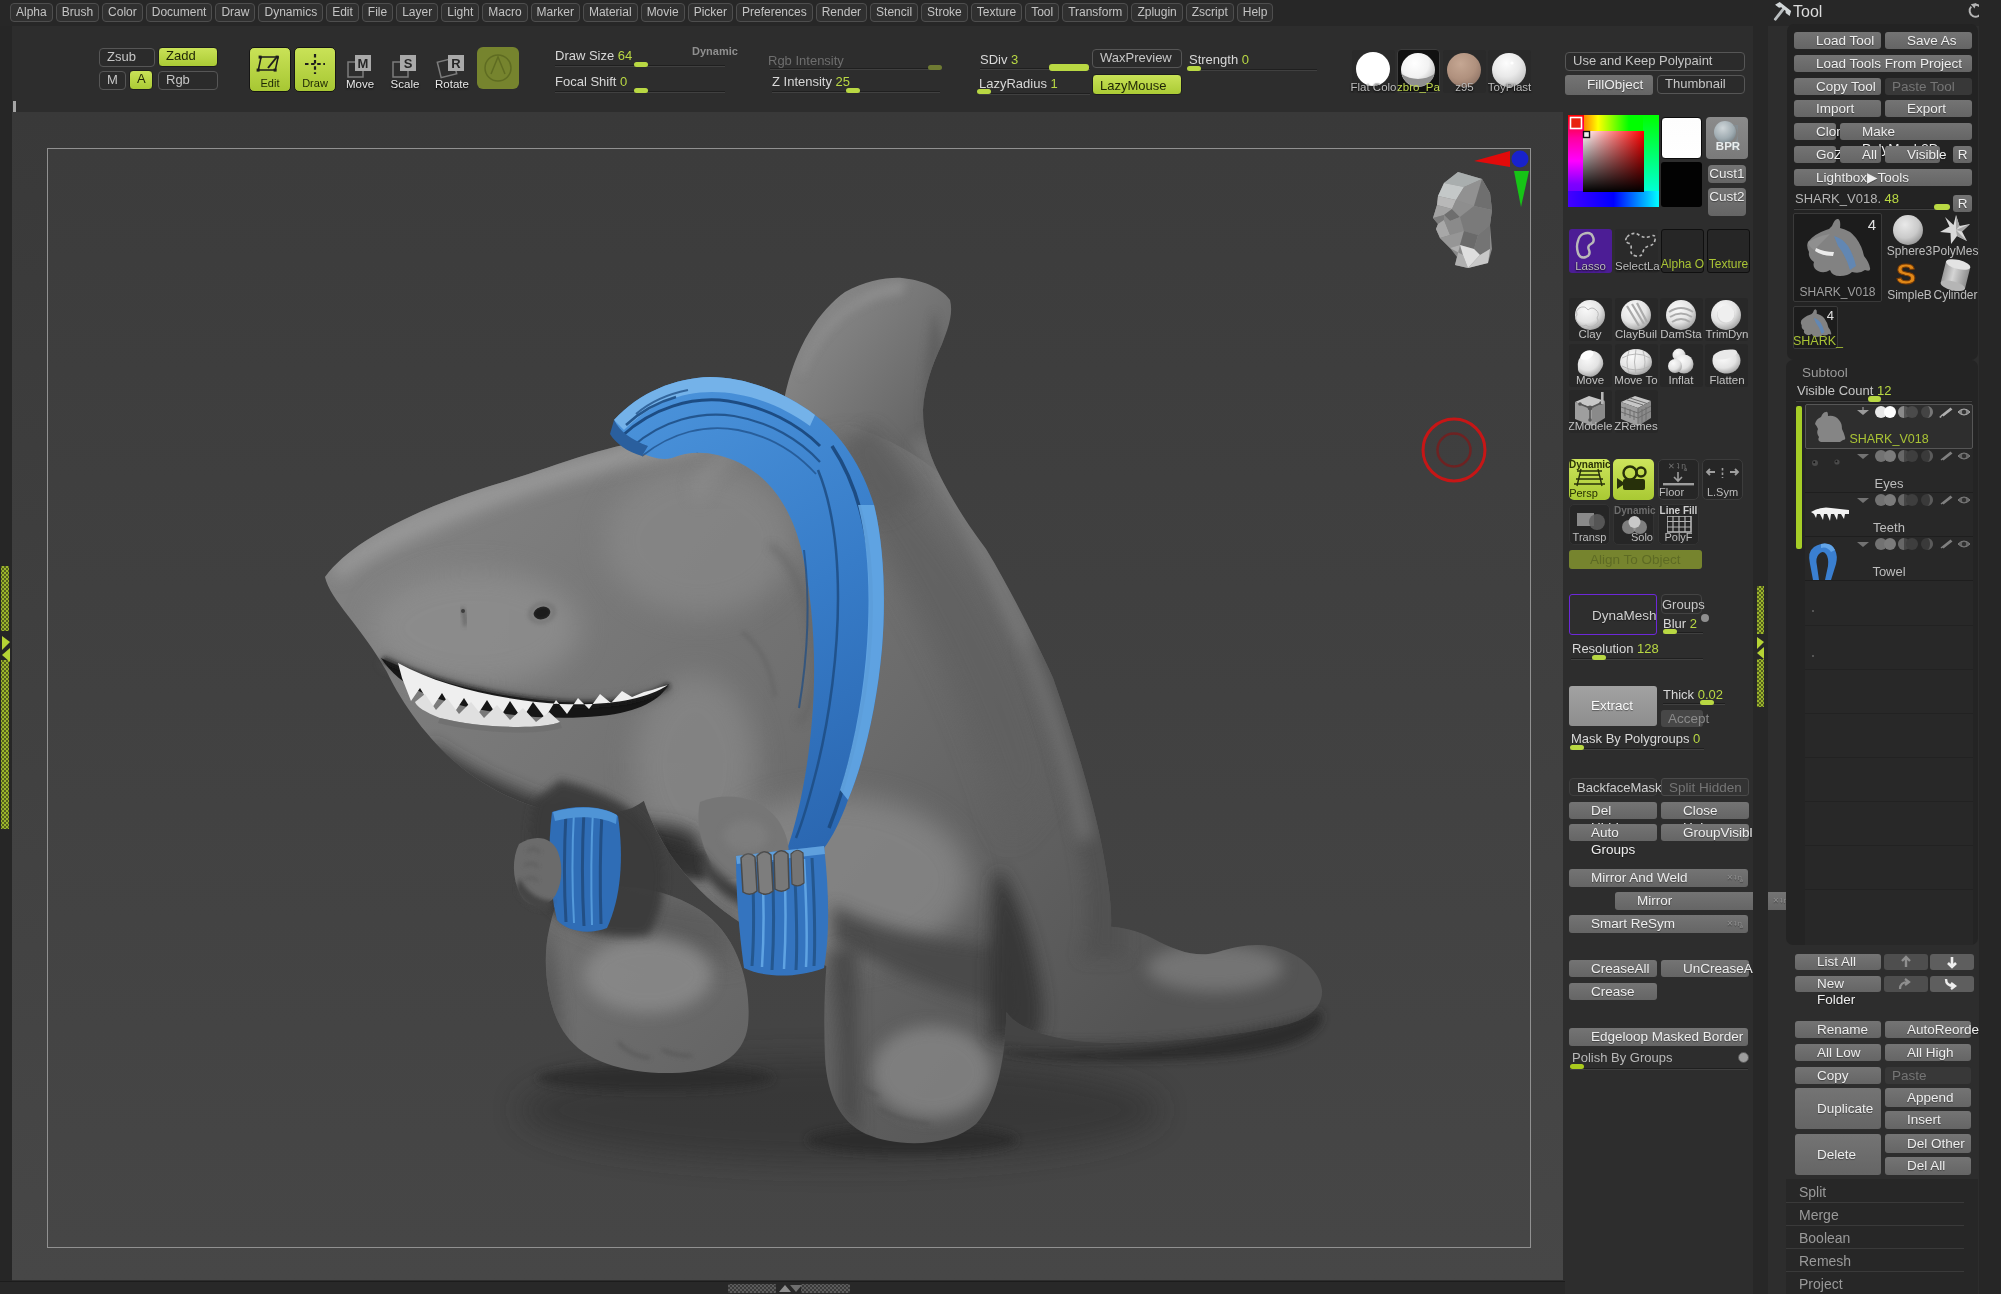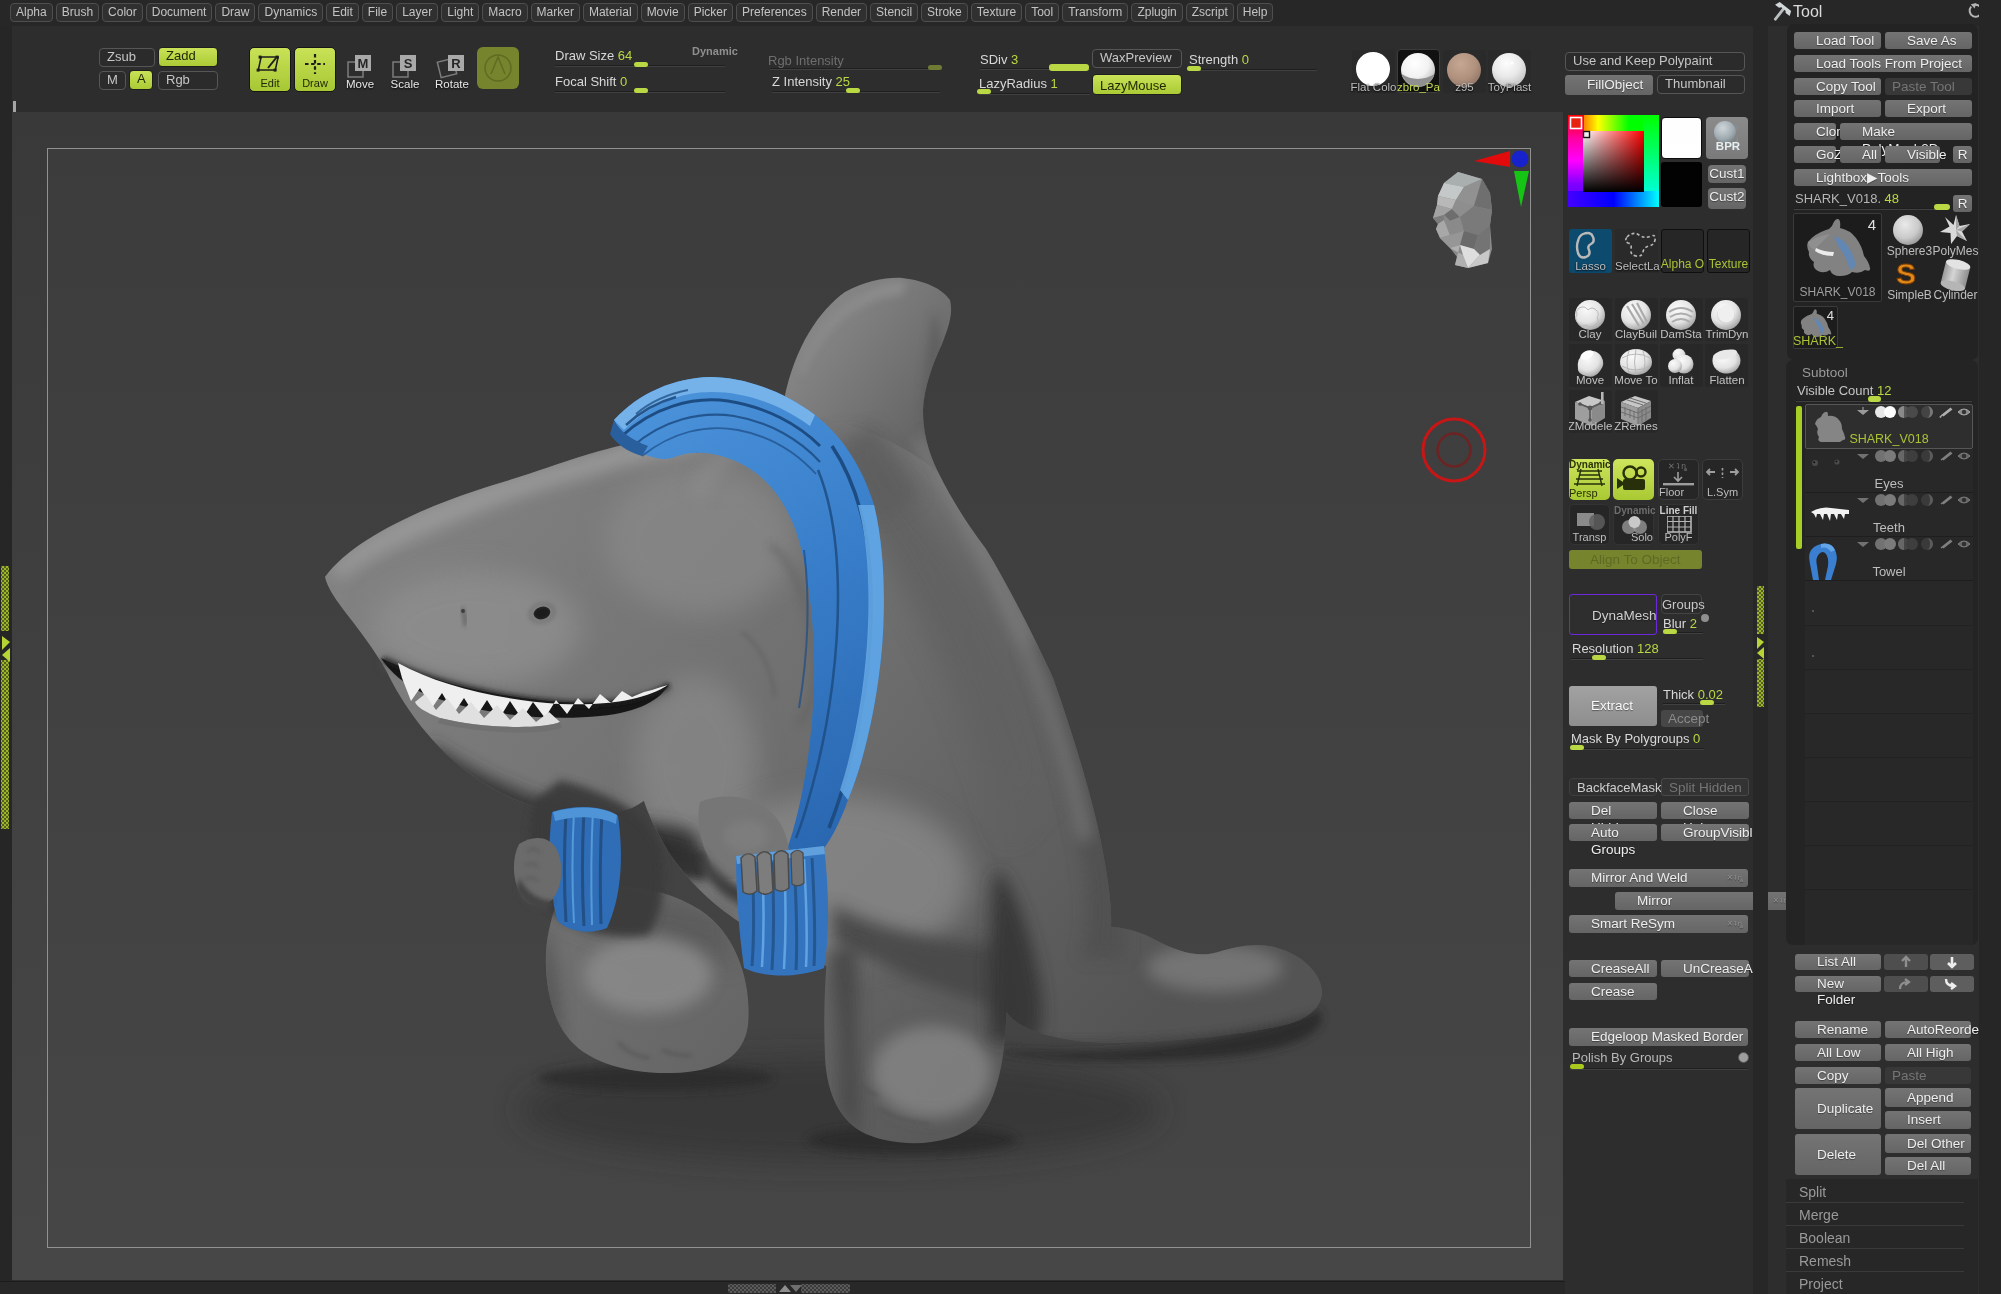--- a/index.html
+++ b/index.html
@@ -402,23 +402,23 @@
             <stop offset="70%" stop-color="#9fabb1"></stop>
             <stop offset="100%" stop-color="#7e8a90"></stop>
           </radialGradient>
         </defs>
         <circle cx="19" cy="15" r="11" fill="url(#bprs)"></circle>
         <path d="M27 8 a11 11 0 0 1 -5 20 l10 6 V8 Z" fill="#848f95" opacity=".8"></path>
         <text x="22" y="33" text-anchor="middle" font-size="11.5" font-weight="bold" fill="#e8edee">BPR</text>
       </svg>
 </div>
 <div class="pbtn ctr" style="left:1708px;top:165px;width:38px;height:18px;line-height:18px;border-radius:4px">Cust1</div>
-<div class="pbtn ctr" style="left:1708px;top:188px;width:38px;height:21px;line-height:18px;border-radius:4px">Cust2</div>
-
-<div class="abs" style="left:1569px;top:229px;width:43px;height:44px;background:#0c4a6e;border-radius:3px">
+<div class="pbtn ctr" style="left:1708px;top:188px;width:38px;height:28px;line-height:18px;border-radius:4px">Cust2</div>
+
+<div class="abs" style="left:1569px;top:229px;width:43px;height:44px;background:#4c1d95;border-radius:3px">
  <svg width="43" height="33">
         <path d="M14 5 q8 -3 10 3 q2 5 -2 7 q-4 2 -2 6 q2 5 -3 7 q-6 2 -8 -4 q-2 -7 0 -12 q1 -5 5 -7 Z" fill="none" stroke="#b9b9b9" stroke-width="2.4"></path>
       </svg>
  <div style="position:absolute;left:0;right:0;bottom:1px;text-align:center;font-size:11.5px;color:#bdbdbd;text-shadow:0 1px 2px #000">Lasso</div>
 </div>
 <div class="abs" style="left:1615px;top:229px;width:43px;height:44px;background:#2a2a2a;border-radius:3px">
  <svg width="43" height="33">
         <path d="M12 8 q6 -6 12 -2 q6 4 12 1 q5 -2 4 4 q-1 5 -6 6 q-5 1 -6 6 q-1 5 -7 4 q-6 -1 -5 -7 q1 -5 -3 -6 q-4 -2 -1 -6 Z" fill="none" stroke="#b9b9b9" stroke-width="1.6" stroke-dasharray="3 2.4"></path>
       </svg>
  <div style="position:absolute;left:0;right:0;bottom:1px;text-align:center;font-size:11.5px;color:#bdbdbd;text-shadow:0 1px 2px #000">SelectLa</div>
@@ -512,21 +512,21 @@
 </g>
 </svg>
 </div>
 
 <div class="abs" style="left:1569px;top:459px;width:41px;height:41px;background:linear-gradient(#cde55c,#a9c933);border-radius:5px">
  <div style="position:absolute;top:0px;left:0;right:0;text-align:center;font-size:10px;font-weight:bold;color:#2a3206">Dynamic</div>
  <svg width="41" height="30" y="8" style="position:absolute;top:8px">
         <path d="M8 4 L33 4 M10 8 L31 8 M7 12 L34 12 M5 17 L36 17" stroke="#27300a" stroke-width="1.7"></path>
         <path d="M12 2 L8 19 M29 2 L33 19" stroke="#27300a" stroke-width="1.4"></path>
       </svg>
- <div style="position:absolute;left:0;right:12px;bottom:1px;text-align:left;font-size:11px;color:#273005">Persp</div>
+ <div style="position:absolute;left:0;right:12px;bottom:1px;text-align:center;font-size:11px;color:#273005">Persp</div>
 </div>
 <div class="abs" style="left:1613px;top:459px;width:41px;height:41px;background:linear-gradient(#cde55c,#a9c933);border-radius:5px">
  <svg width="41" height="41">
         <circle cx="17" cy="14" r="6.5" fill="none" stroke="#27300a" stroke-width="2.4"></circle>
         <circle cx="28" cy="13" r="4.5" fill="none" stroke="#27300a" stroke-width="2.4"></circle>
         <rect x="10" y="20" width="22" height="11" rx="2" fill="#27300a"></rect>
         <path d="M10 23 L4 19 V30 L10 26 Z" fill="#27300a"></path>
       </svg>
 </div>
 <div class="abs" style="left:1658px;top:459px;width:41px;height:41px;background:#262626;border:1px solid #3c3c3c;border-radius:5px;box-sizing:border-box">

